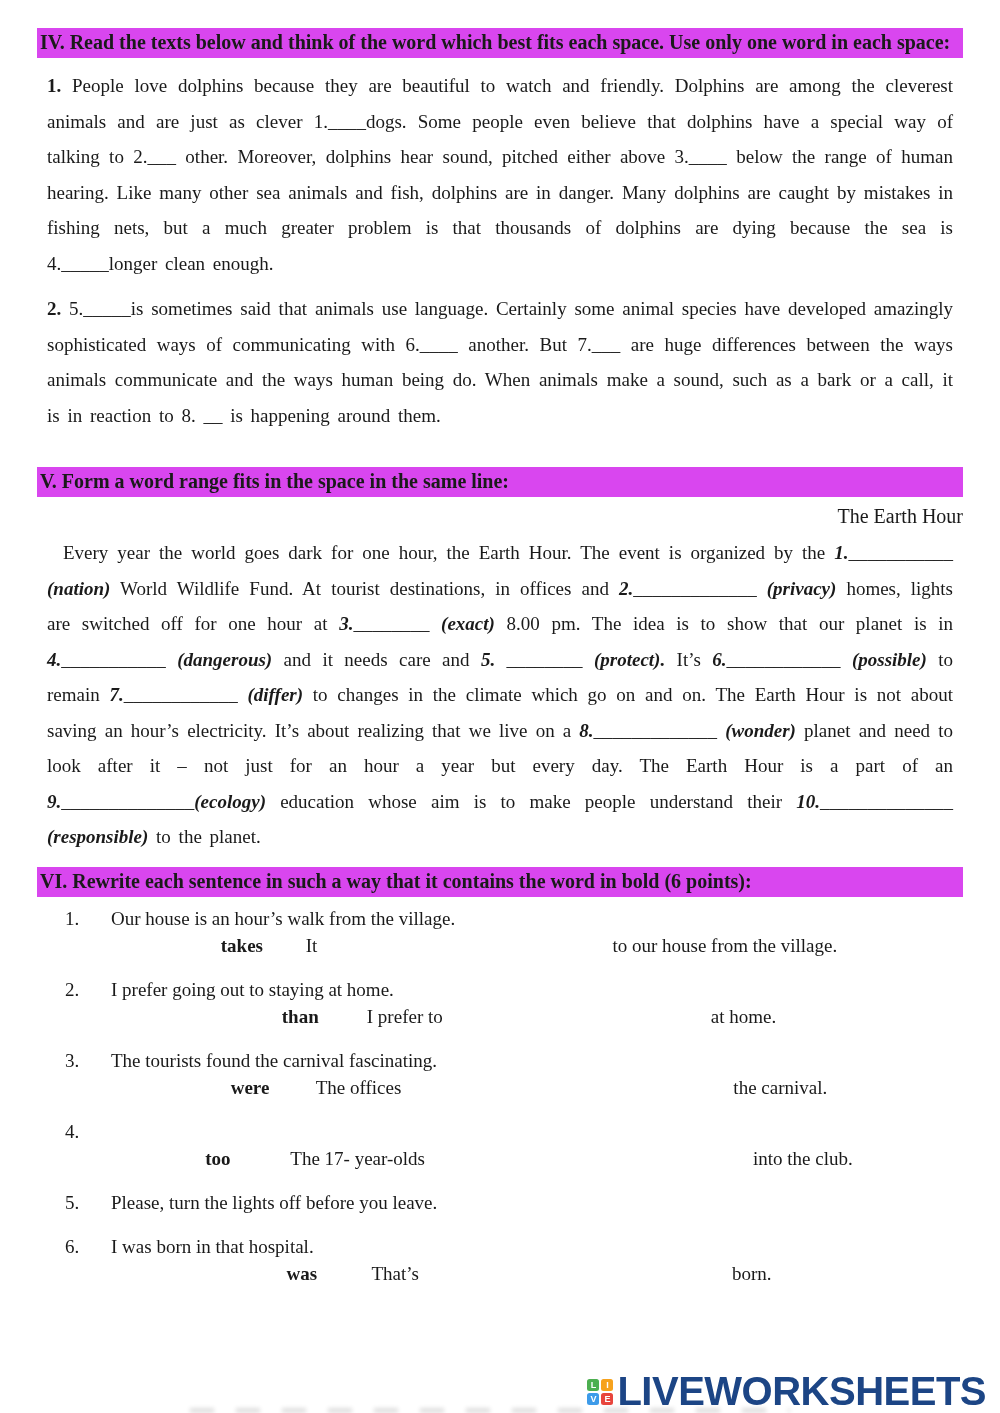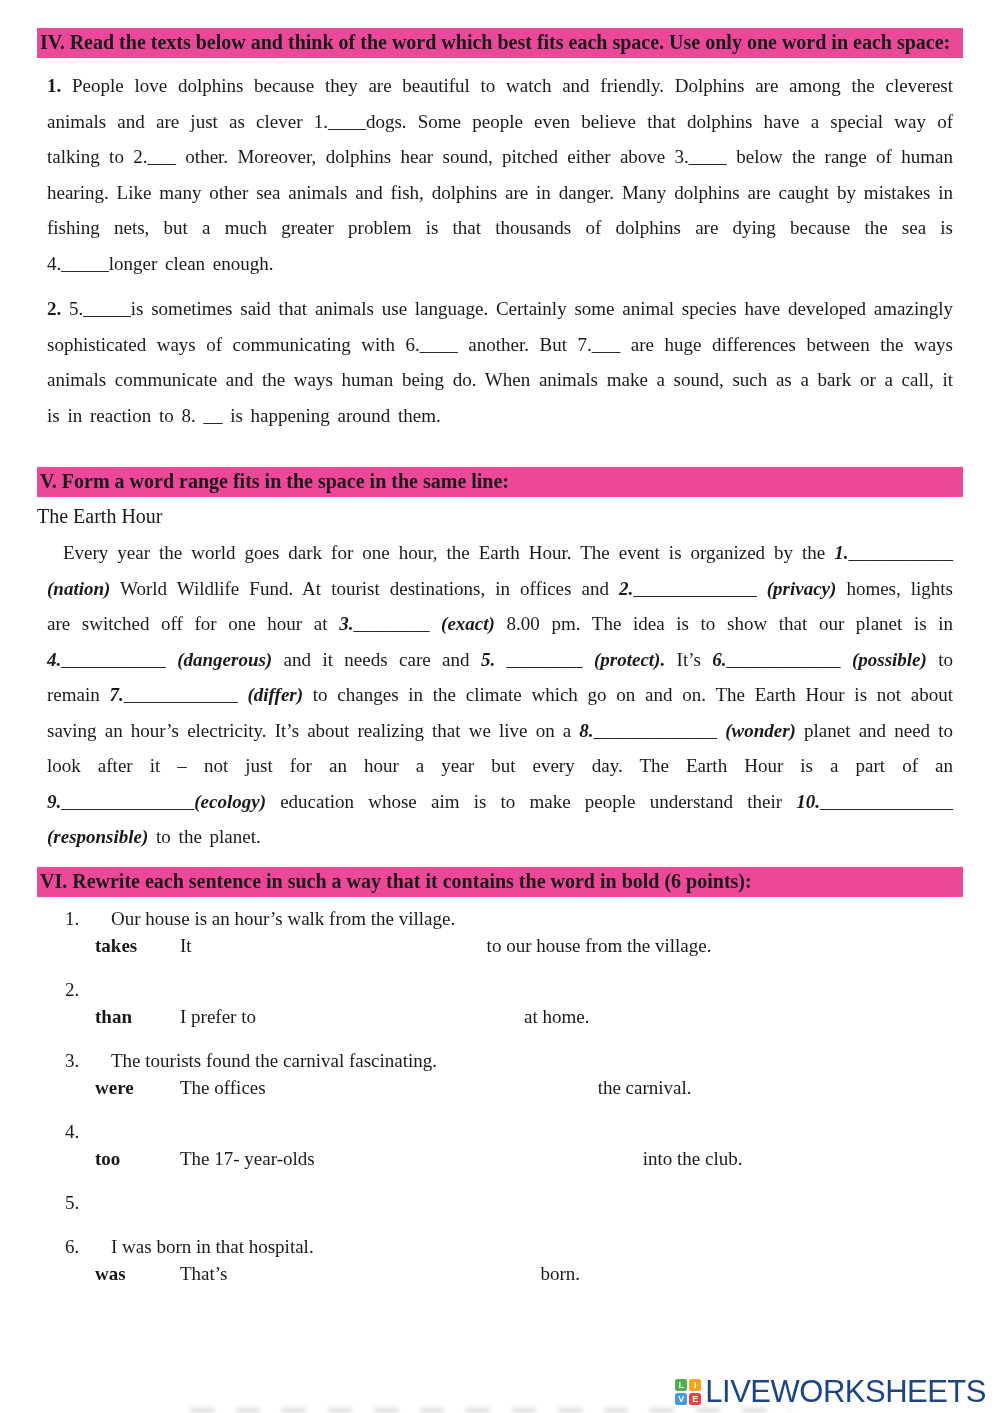--- a/index.html
+++ b/index.html
@@ -2,57 +2,57 @@
 <html><head>
 <meta charset="utf-8">
 <style>
   html,body{margin:0;padding:0;background:#ffffff;}
   body{
     width:1000px;height:1413px;position:relative;overflow:hidden;
     font-family:"Liberation Serif","DejaVu Serif",serif;color:#1a1a1a;
   }
   .page{position:absolute;inset:0;padding:28px 37px 0 37px;box-sizing:border-box;}
   .band{
-    background:#ec4899;font-weight:bold;font-size:20px;line-height:25px;
+    background:#d946ef;font-weight:bold;font-size:20px;line-height:25px;
     padding:2px 5px 3px 3px;text-align:justify;
   }
   .para{
     font-size:19px;line-height:35.5px;text-align:justify;word-spacing:3px;
     margin:10px;
   }
   .bold{font-weight:bold}
   .italic{font-style:italic}
-  .center-title{font-size:20px;line-height:34px;text-align:left;margin-top:2px;}
+  .center-title{font-size:20px;line-height:34px;text-align:right;margin-top:2px;}
   .sec{margin:0;}
   #sec-v{margin-top:34px;}
   #sec-v .para{margin-top:2px;text-indent:16px;}
   #sec-vi{margin-top:12px;}
   .vi-items{margin-top:8px;}
   .vi-item{margin-bottom:17px;font-size:19px;}
   .vi-q{display:flex;line-height:27px;}
   .vi-num{flex:0 0 46px;margin-left:28px;}
-  .vi-a{display:flex;line-height:27px;padding-left:58px;}
+  .vi-a{display:flex;line-height:27px;padding-left:58px;justify-content:center;}
   .vi-kw{font-weight:bold;flex:0 0 85px;}
   .a-gap{display:inline-block;}
   .vi-item:nth-child(1) .a-gap{width:295px;}
   .vi-item:nth-child(2) .a-gap{width:268px;}
   .vi-item:nth-child(3) .a-gap{width:332px;}
   .vi-item:nth-child(4) .a-gap{width:328px;}
   .vi-item:nth-child(5) .a-gap{width:322px;}
   .vi-item:nth-child(6) .a-gap{width:313px;}
   .footer-logo{
     position:absolute;right:14px;bottom:6px;display:flex;align-items:center;gap:4px;
     font-family:"Liberation Sans","DejaVu Sans",sans-serif;
   }
   .logo-grid{display:grid;grid-template-columns:12px 12px;grid-auto-rows:12px;gap:2px;}
   .logo-grid span{
     border-radius:2.5px;color:#fff;font-weight:bold;font-size:9px;line-height:12px;
     text-align:center;display:block;
   }
-  .logo-word{font-weight:normal;font-size:31px;letter-spacing:-0.5px;line-height:31px;}
+  .logo-word{font-weight:bold;font-size:40px;letter-spacing:-0.5px;line-height:31px;}
   .scan-smudge{
     position:absolute;bottom:0;left:19%;width:60%;height:5px;opacity:.16;
     background:repeating-linear-gradient(90deg,#3c3c3c 0 24px,transparent 24px 46px);
     filter:blur(2px);
   }
 </style>
 </head>
 <body>
 
 <div class="page">
@@ -82,20 +82,21 @@
           <span class="vi-kw">takes</span>
           <span>It</span>
           <span class="a-gap"></span>
           <span>to our house from the village.</span>
         </div>
       </div>
 
       <div class="vi-item">
         <div class="vi-q">
           <span class="vi-num">2.</span>
+          <span>I prefer going out to staying at home.</span>
         </div>
         <div class="vi-a">
           <span class="vi-kw">than</span>
           <span>I prefer to</span>
           <span class="a-gap"></span>
           <span>at home.</span>
         </div>
       </div>
 
       <div class="vi-item">
@@ -119,20 +120,21 @@
           <span class="vi-kw">too</span>
           <span>The 17- year-olds</span>
           <span class="a-gap"></span>
           <span>into the club.</span>
         </div>
       </div>
 
       <div class="vi-item">
         <div class="vi-q">
           <span class="vi-num">5.</span>
+          <span>Please, turn the lights off before you leave.</span>
         </div>
       </div>
 
       <div class="vi-item">
         <div class="vi-q">
           <span class="vi-num">6.</span>
           <span>I was born in that hospital.</span>
         </div>
         <div class="vi-a">
           <span class="vi-kw">was</span>

